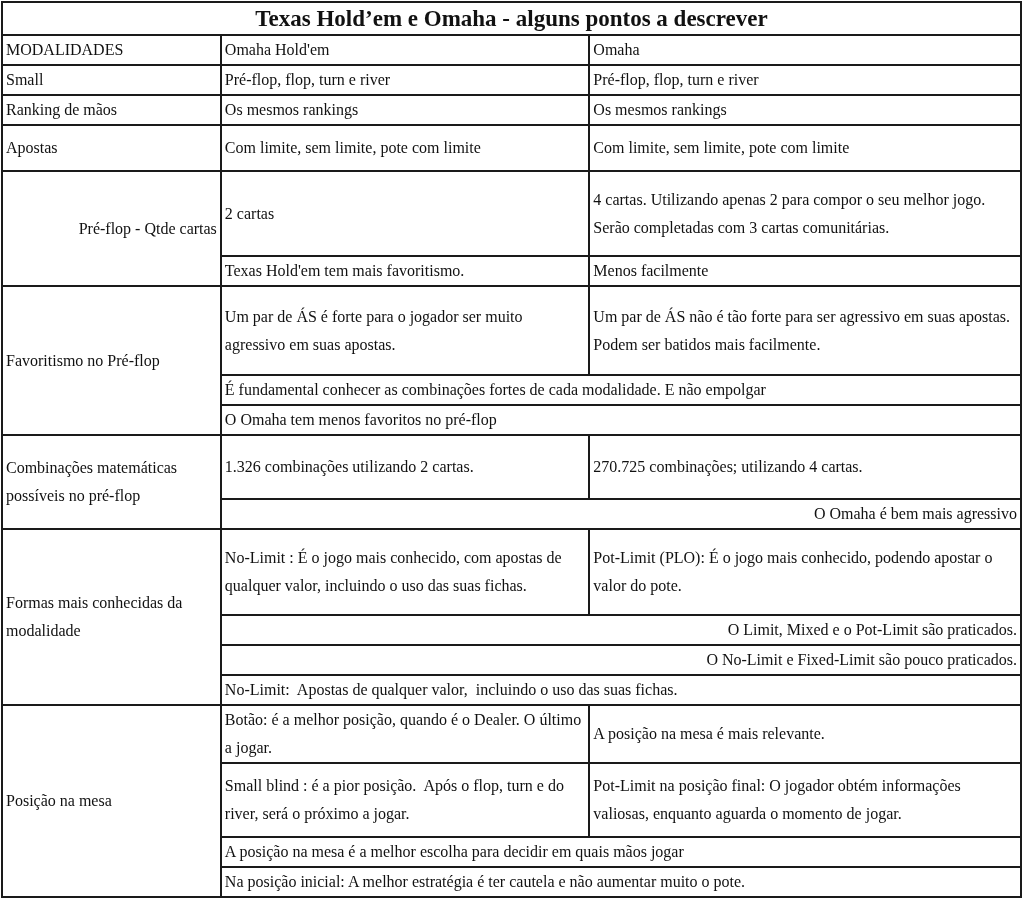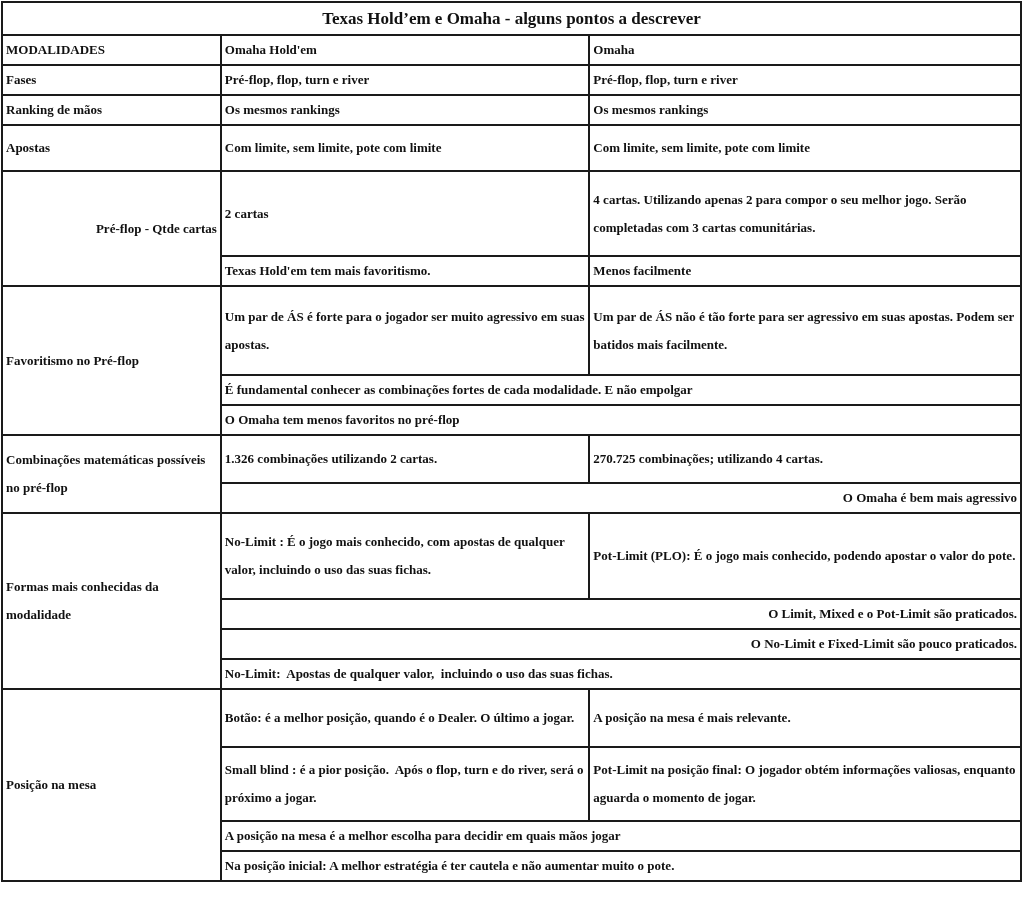--- a/index.html
+++ b/index.html
@@ -1,22 +1,22 @@
 <!DOCTYPE html>
 <html><head>
 <meta charset="utf-8">
 <style>
   html, body { margin:0; padding:0; background:#ffffff; }
   body { width:1024px; height:907px; position:relative; overflow:hidden;
          font-family:"Liberation Serif", "DejaVu Serif", serif; color:#111; }
   table { position:absolute; left:1px; top:1px; width:1021px;
           border-collapse:collapse; table-layout:fixed; }
-  td { border:2px solid #1a1a1a; padding:0 3px; font-size:13px; line-height:28px;
-       vertical-align:middle; overflow:hidden;font-weight:bold; }
-  td.title { font-weight:bold; font-size:17px; text-align:center; height:31px; line-height:30px; }
+  td { border:2px solid #1a1a1a; padding:0 3px; font-size:16px; line-height:28px;
+       vertical-align:middle; overflow:hidden; }
+  td.title { font-weight:bold; font-size:23px; text-align:center; height:31px; line-height:30px; }
   td.center { text-align:right; }
   td.label-center { text-align:right; }
   .c1 { width:215px; }
   .c2 { width:362px; }
   .c3 { width:424px; }
 </style>
 </head>
 <body>
 
 <table>
@@ -28,21 +28,21 @@
   <tbody>
       <tr>
     <td class="title" colspan="3">Texas Hold’em e Omaha - alguns pontos a descrever</td>
   </tr>
   <tr style="height:29px">
     <td>MODALIDADES</td>
     <td>Omaha Hold'em</td>
     <td>Omaha</td>
   </tr>
   <tr style="height:29px">
-    <td>Fases</td>
+    <td>Small</td>
     <td>Pré-flop, flop, turn e river</td>
     <td>Pré-flop, flop, turn e river</td>
   </tr>
   <tr style="height:29px">
     <td>Ranking de mãos</td>
     <td>Os mesmos rankings</td>
     <td>Os mesmos rankings</td>
   </tr>
   <tr style="height:46px">
     <td>Apostas</td>
@@ -62,21 +62,21 @@
     <td rowspan="3">Favoritismo no Pré-flop</td>
     <td>Um par de ÁS é forte para o jogador ser muito agressivo em suas apostas.</td>
     <td>Um par de ÁS não é tão forte para ser agressivo em suas apostas. Podem ser batidos mais facilmente.</td>
   </tr>
   <tr style="height:29px">
     <td colspan="2">É fundamental conhecer as combinações fortes de cada modalidade. E não empolgar</td>
   </tr>
   <tr style="height:29px">
     <td colspan="2">O Omaha tem menos favoritos no pré-flop</td>
   </tr>
-  <tr style="height:48px">
+  <tr style="height:64px">
     <td rowspan="2">Combinações matemáticas possíveis no pré-flop</td>
     <td>1.326 combinações utilizando 2 cartas.</td>
     <td>270.725 combinações; utilizando 4 cartas.</td>
   </tr>
   <tr style="height:29px">
     <td class="center" colspan="2">O Omaha é bem mais agressivo</td>
   </tr>
   <tr style="height:86px">
     <td rowspan="4">Formas mais conhecidas da modalidade</td>
     <td>No-Limit : É o jogo mais conhecido, com apostas de qualquer valor, incluindo o uso das suas fichas.</td>

